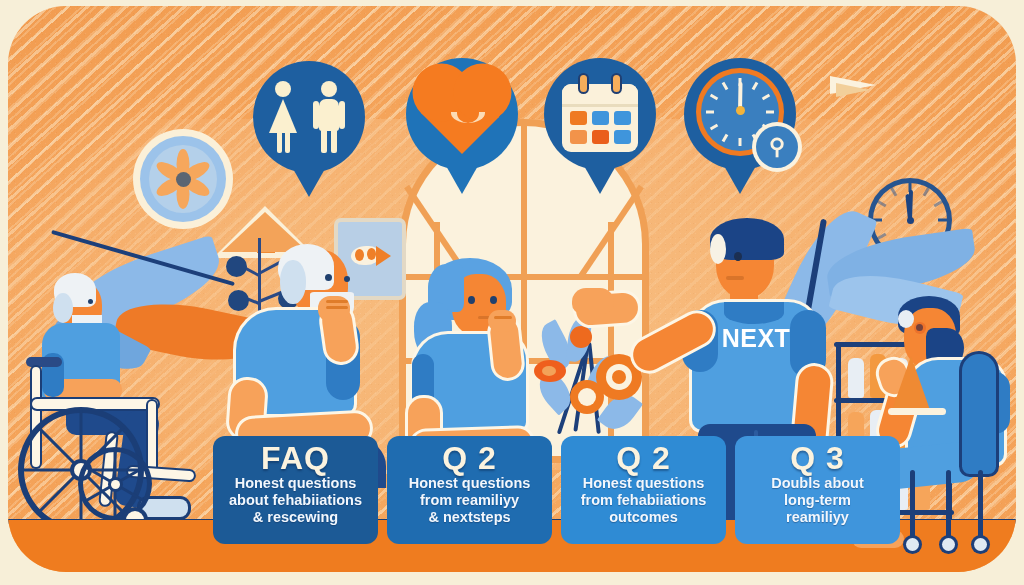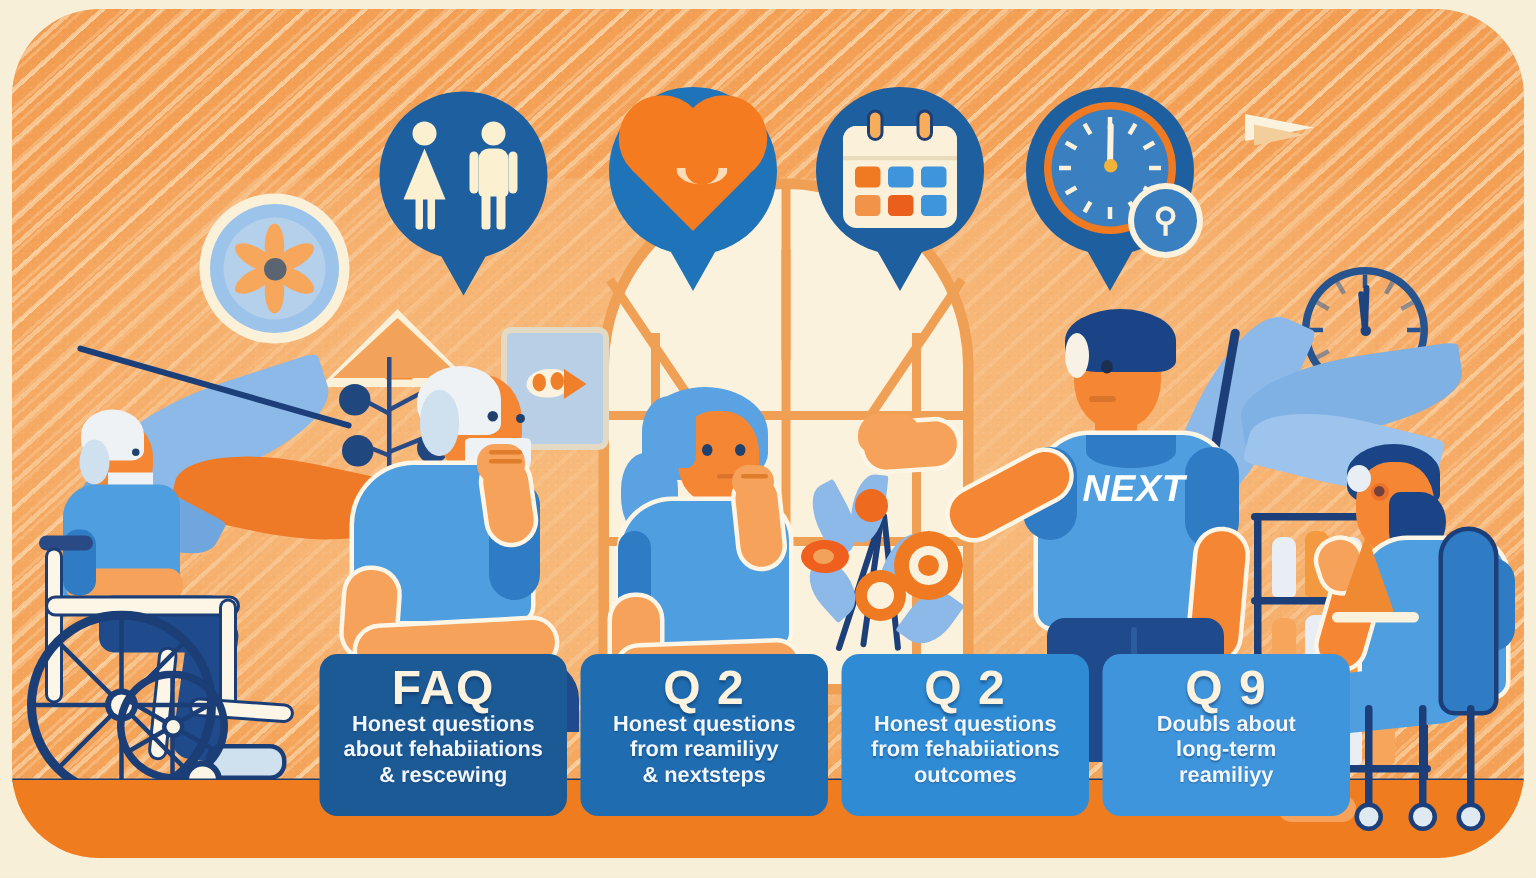--- a/index.html
+++ b/index.html
@@ -415,21 +415,21 @@
       <div class="swirl" style="left:78px;top:58px;width:26px;height:26px;background:#fbf2de;"></div>
       <div class="swirl" style="left:84px;top:64px;width:14px;height:14px;background:#ef7a22;"></div>
       <div class="swirl" style="left:42px;top:74px;width:34px;height:34px;background:#ef7a22;"></div>
       <div class="swirl" style="left:50px;top:82px;width:18px;height:18px;background:#fbf2de;"></div>
       <div class="swirl" style="left:6px;top:54px;width:32px;height:22px;background:#ef5f1d;"></div>
       <div class="swirl" style="left:14px;top:60px;width:14px;height:10px;background:#f3a259;"></div>
       <div class="swirl" style="left:42px;top:20px;width:22px;height:22px;background:#ee6a1e;"></div>
 
     </div>
 
-    <div class="person" style="left:630px;top:200px;width:220px;height:300px;z-index:22;font-style:italic;">
+    <div class="person" style="left:630px;top:212px;width:220px;height:300px;z-index:22;">
 
       <div class="skin" style="position:absolute;left:78px;top:10px;width:58px;height:70px;border-radius:44% 44% 46% 46%;"></div>
       <div class="hairB" style="position:absolute;left:72px;top:0px;width:74px;height:42px;border-radius:52% 52% 18% 30%;"></div>
       <div style="position:absolute;left:72px;top:16px;width:16px;height:30px;border-radius:50%;background:#f7f2e5;"></div>
       <div style="position:absolute;left:96px;top:34px;width:8px;height:9px;border-radius:50%;background:#1b2f52;"></div>
       <div style="position:absolute;left:88px;top:58px;width:18px;height:4px;border-radius:3px;background:#d9742a;"></div>
       <div class="skin" style="position:absolute;left:92px;top:72px;width:28px;height:22px;"></div>
 
       <div class="shirt outline" style="position:absolute;left:54px;top:84px;width:126px;height:128px;border-radius:34px 30px 10px 10px;"></div>
       <div style="position:absolute;left:86px;top:84px;width:60px;height:22px;border-radius:0 0 50% 50%;background:#2f7cc4;"></div>
@@ -525,21 +525,21 @@
         <div class="sub">from reamiliyy</div>
         <div class="sub">&amp; nextsteps</div>
       </div>
       <div class="panel" style="background:#2f8bd4;">
         <div class="ttl">Q 2</div>
         <div class="sub">Honest questions</div>
         <div class="sub">from fehabiiations</div>
         <div class="sub">outcomes</div>
       </div>
       <div class="panel" style="background:#3f95dc;">
-        <div class="ttl">Q 9</div>
+        <div class="ttl">Q 3</div>
         <div class="sub">Doubls about</div>
         <div class="sub">long-term</div>
         <div class="sub">reamiliyy</div>
       </div>
     </div>
 
   </div>
 </div>
 
 </body></html>

